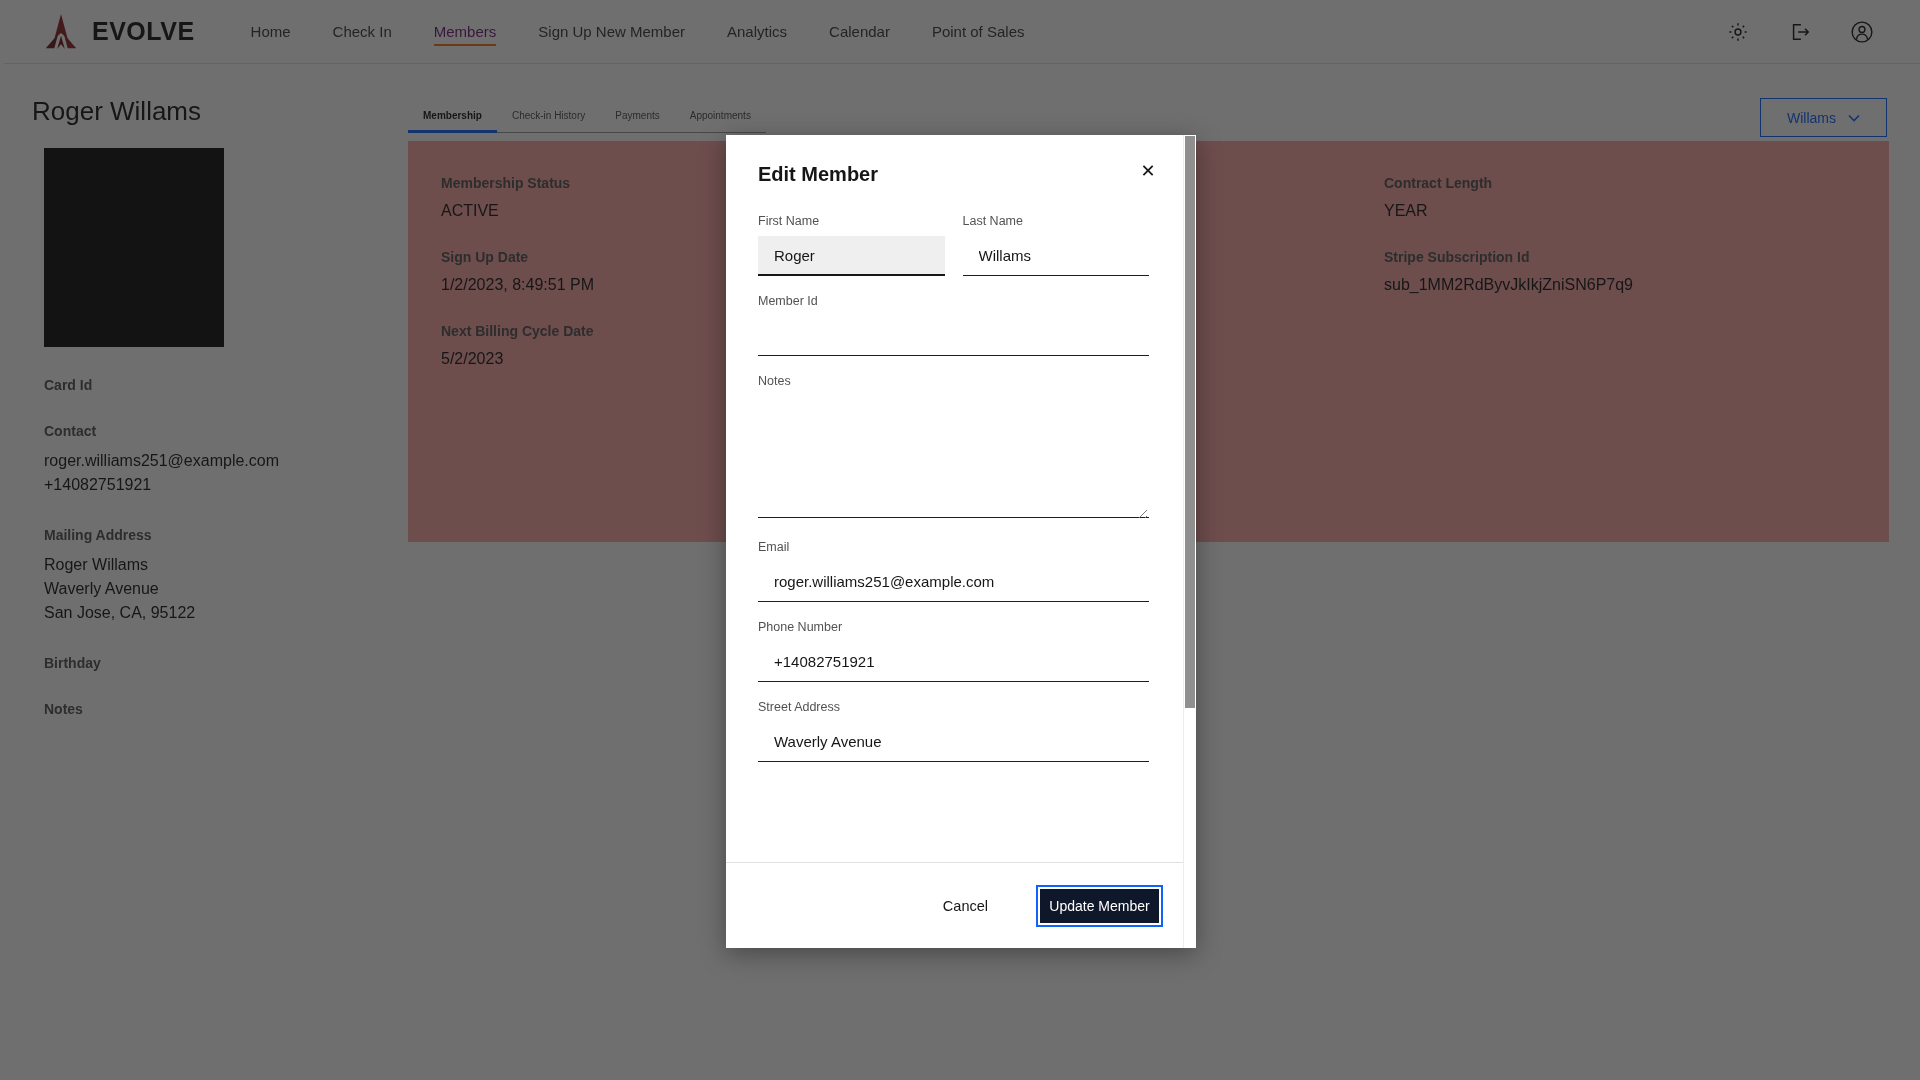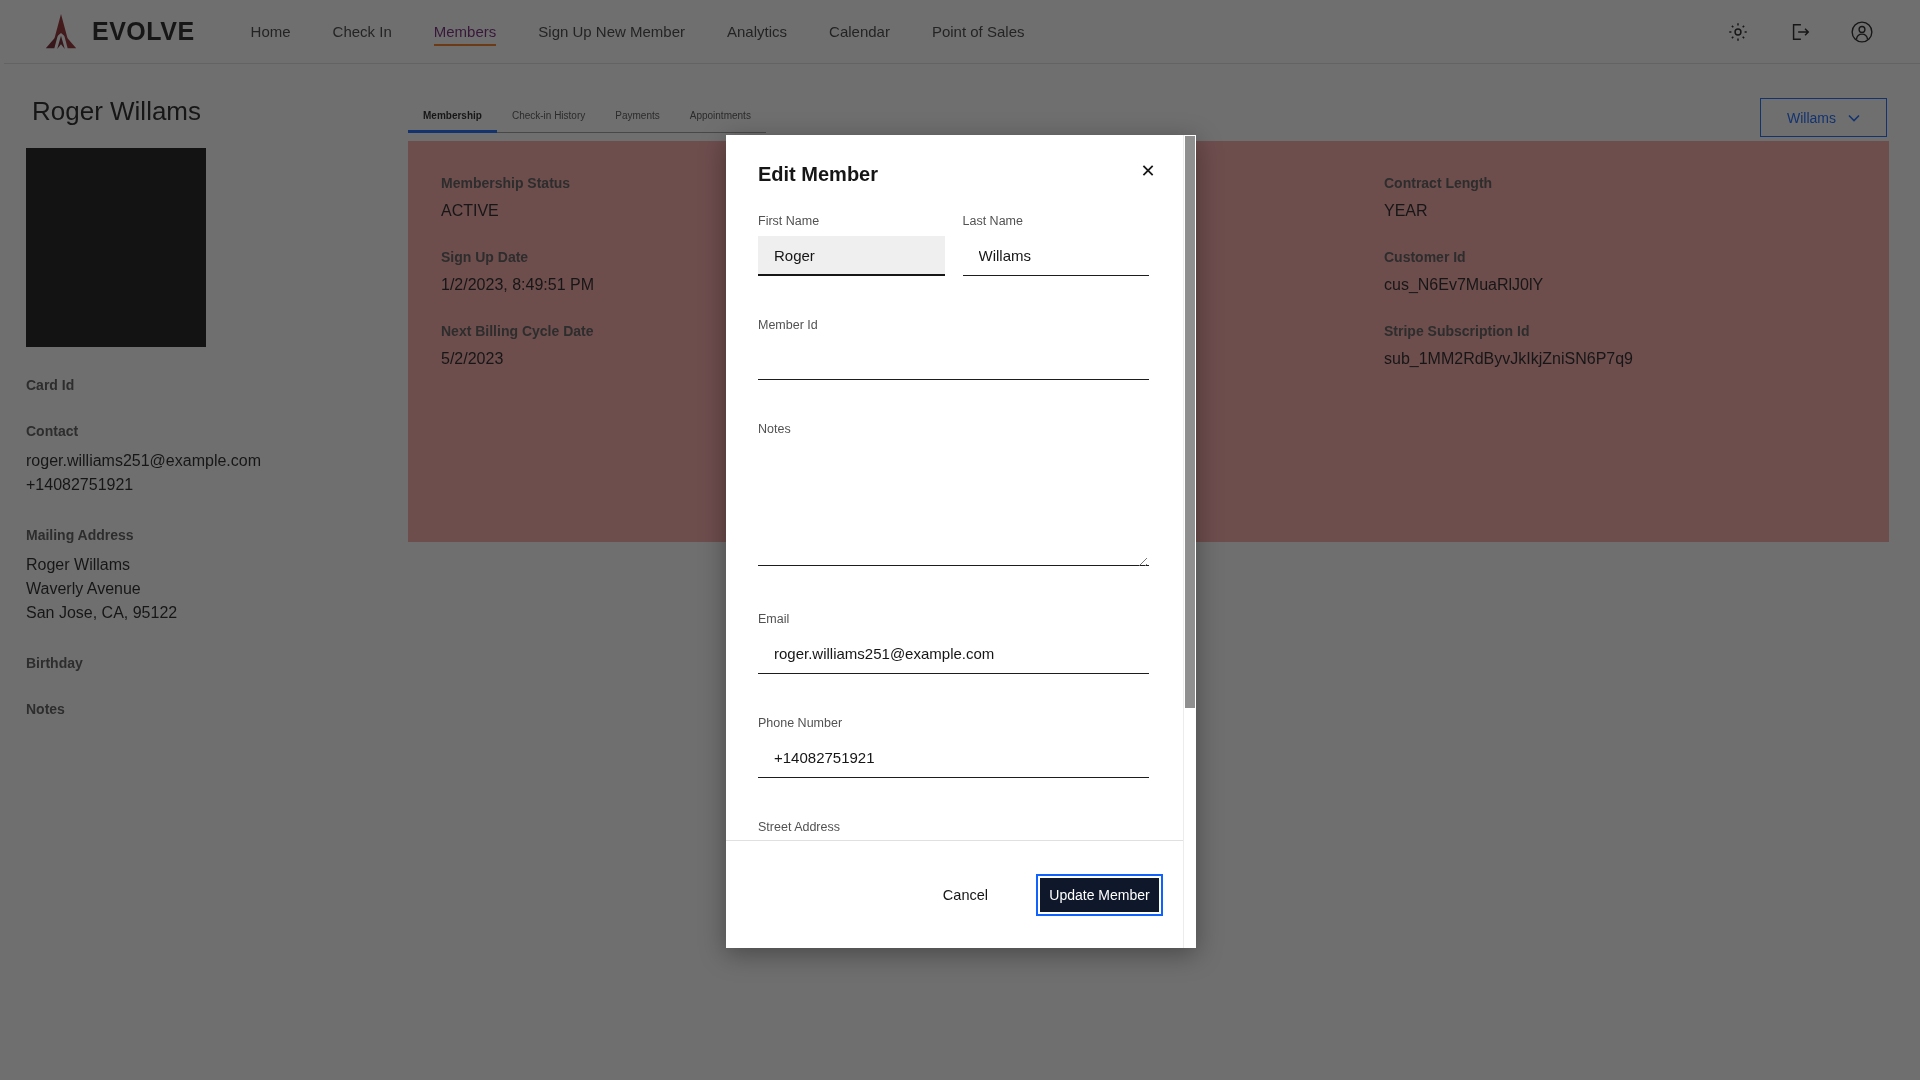--- a/index.html
+++ b/index.html
@@ -14,21 +14,21 @@
   .brand-name { font-size:25px; font-weight:700; color:#161616; letter-spacing:.5px; }
   .nav-links { display:flex; gap:42px; align-items:center; }
   .nav-link { font-size:15px; color:#393939; cursor:pointer; padding:6px 0; }
   .nav-link.active { color:#701a75; border-bottom:2px solid #f97316; padding-bottom:4px; }
   .nav-icons { margin-left:auto; display:flex; align-items:center; gap:38px; }
   .nav-icon { width:24px; height:24px; display:flex; align-items:center; justify-content:center; cursor:pointer; }
 
   
   .page-title { position:absolute; left:32px; top:96px; font-size:26px; font-weight:500; color:#161616; }
 
-  .sidebar { position:absolute; left:26px; top:148px; width:290px; }
+  .sidebar { position:absolute; left:44px; top:148px; width:290px; }
   .member-photo { width:180px; height:199px; background:#0e0e0e; }
   .side-section { margin-top:30px; }
   .side-label { font-size:14px; font-weight:700; color:#525252; margin-bottom:10px; }
   .side-value { font-size:16px; color:#161616; line-height:24px; }
 
   
   .tabs { position:absolute; left:408px; top:110px; display:flex; }
   .tab { font-size:10px; color:#4c4c4c; padding:0 15px 11px 15px; border-bottom:1px solid #9a9a9a; cursor:pointer; }
   .tab.active { color:#161616; font-weight:700; border-bottom:3px solid #0f62fe; padding-bottom:9px; }
 
@@ -50,35 +50,35 @@
   
   .overlay { position:absolute; inset:0; background:rgba(22,22,22,0.62); z-index:10; }
 
   .modal { position:absolute; left:726px; top:135px; width:470px; height:813px; background:#ffffff;
            z-index:20; box-shadow:0 6px 24px rgba(0,0,0,0.35); }
   .modal-body { padding:28px 47px 0 32px; position:relative; height:727px; overflow:hidden; }
   .modal-title { font-size:20px; font-weight:700; color:#161616; margin-bottom:28px; }
   .modal-close { position:absolute; top:22px; right:34px; width:28px; height:28px; border:none; background:transparent;
                  font-size:18px; color:#161616; cursor:pointer; line-height:28px; }
 
-  .fgroup { margin-bottom:42px; }
+  .fgroup { margin-bottom:18px; }
   .frow { display:flex; gap:18px; }
   .frow .fgroup { flex:1; }
   .flabel { font-size:12.5px; color:#525252; margin-bottom:8px; display:block; }
   .tinput { width:100%; height:40px; background:#ffffff; border:none; border-bottom:1px solid #1d1d1d;
             font-size:15px; color:#161616; padding:0 16px; font-family:Liberation Sans, sans-serif; outline:none; }
   .tinput.gray { background:#efefef; border-bottom:2px solid #161616; }
   .ta-wrap { position:relative; }
   .ttextarea { width:100%; height:122px; background:#ffffff; border:none; border-bottom:1px solid #1d1d1d;
                resize:none; outline:none; font-family:"Liberation Sans",sans-serif; font-size:15px; padding:10px 16px; }
   .resize-grip { position:absolute; right:2px; bottom:4px; width:12px; height:12px;
                  background:repeating-linear-gradient(135deg, transparent 0 3px, #767676 3px 4px); 
                  clip-path:polygon(100% 0, 100% 100%, 0 100%); }
 
-  .modal-footer { position:absolute; left:0; bottom:0; width:100%; height:108px; border-top:1px solid #e0e0e0;
+  .modal-footer { position:absolute; left:0; bottom:0; width:100%; height:86px; border-top:1px solid #e0e0e0;
                   display:flex; align-items:center; justify-content:flex-end; padding-right:33px; background:#fff; }
   .btn-cancel { border:none; background:transparent; color:#161616; font-size:14.5px; padding:10px 24px;
                 margin-right:24px; cursor:pointer; font-family:"Liberation Sans",sans-serif; }
   .btn-primary { width:127px; height:42px; background:#0f172a; color:#ffffff; font-size:14px;
                  border:2px solid #0f62fe; box-shadow:inset 0 0 0 2px #ffffff; cursor:pointer;
                  font-family:"Liberation Sans",sans-serif; }
 
   .mscroll-track { position:absolute; top:0; right:0; width:13px; height:100%; background:#ffffff;
                    border-left:1px solid #ececec; z-index:25; }
   .mscroll-thumb { position:absolute; top:1px; right:1px; width:10px; height:572px; background:#8f8f8f; cursor:pointer; }
@@ -164,24 +164,20 @@
         <div class="info-label">Next Billing Cycle Date</div>
         <div class="info-value">5/2/2023</div>
       </div>
     </div>
     <div class="info-col right">
       <div class="info-field">
         <div class="info-label">Contract Length</div>
         <div class="info-value">YEAR</div>
       </div>
       <div class="info-field">
-        <div class="info-label">Customer Id</div>
-        <div class="info-value">cus_N6Ev7MuaRlJ0lY</div>
-      </div>
-      <div class="info-field">
         <div class="info-label">Stripe Subscription Id</div>
         <div class="info-value">sub_1MM2RdByvJkIkjZniSN6P7q9</div>
       </div>
     </div>
   </section>
 
   <aside class="sidebar">
     <div class="member-photo"></div>
     <div class="side-section">
       <div class="side-label">Card Id</div>

